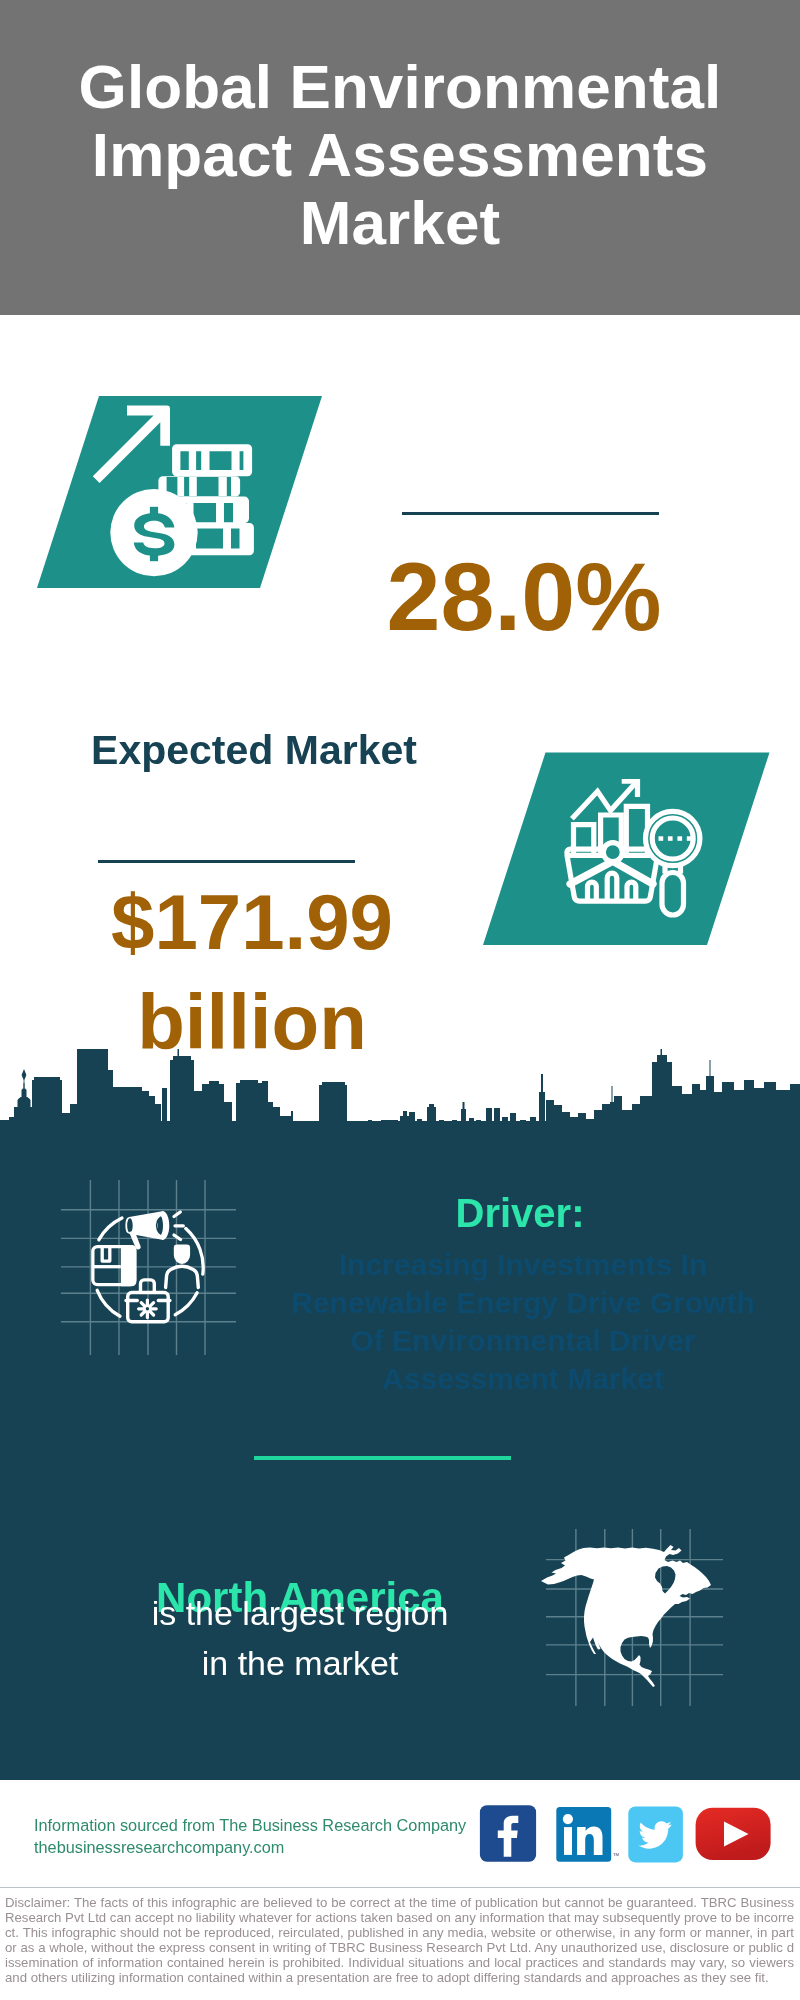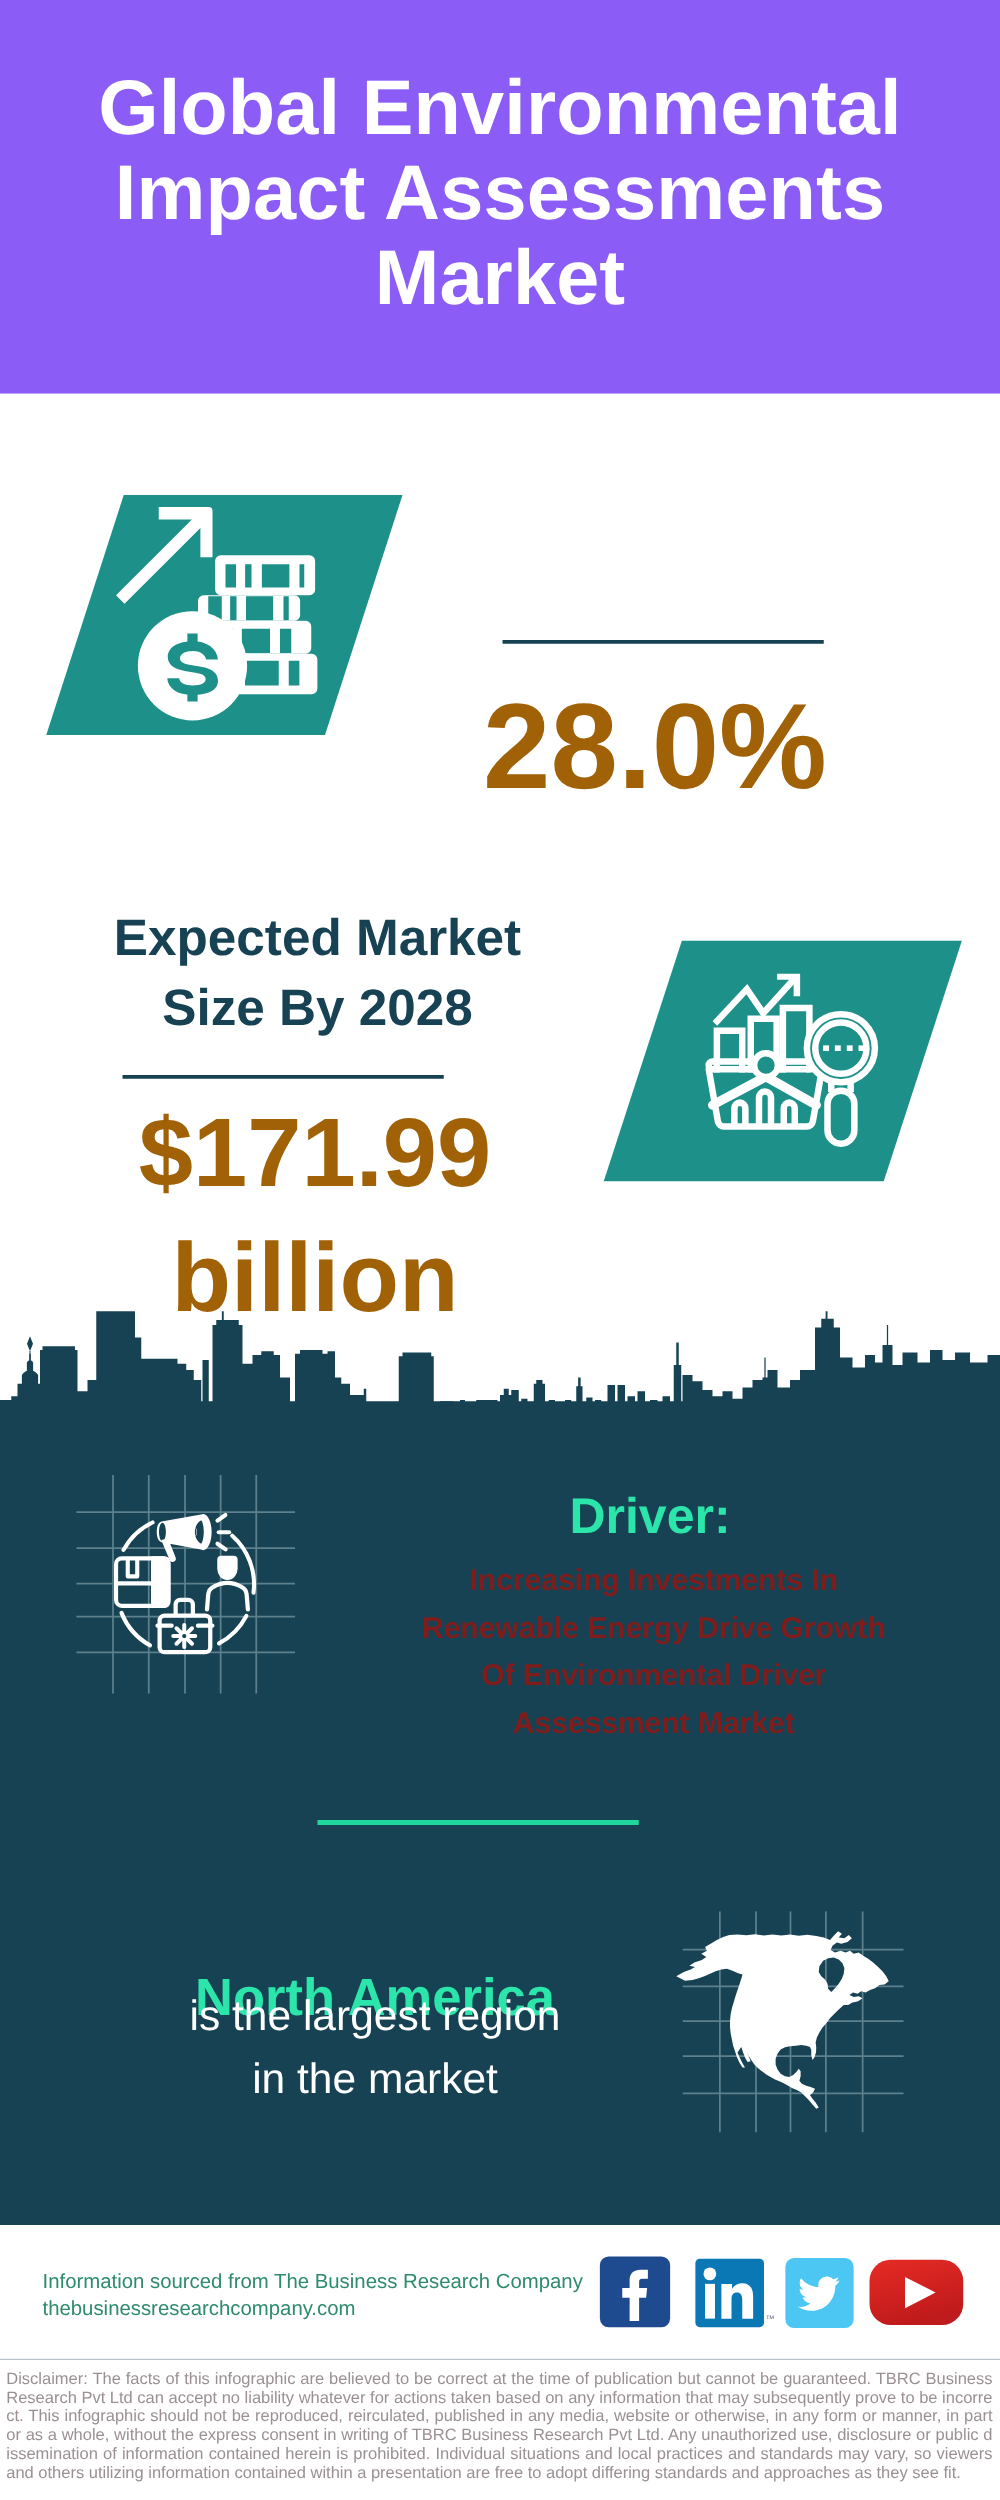--- a/index.html
+++ b/index.html
@@ -1,37 +1,37 @@
 <!DOCTYPE html>
 <html><head>
 <meta charset="utf-8">
 <style>
   html,body{margin:0;padding:0;background:#fff;}
   body{width:800px;height:2000px;font-family:"Liberation Sans",sans-serif;overflow:hidden;}
   .page{position:relative;width:800px;height:2000px;background:#fff;overflow:hidden;}
 
   
-  .hero{position:absolute;left:0;top:0;width:800px;height:315px;background:#8b5cf6;}
+  .hero{position:absolute;left:0;top:0;width:800px;height:315px;background:#737373;}
   .hero-title{position:absolute;left:0;top:53px;width:800px;text-align:center;color:#fff;
     font-size:62px;font-weight:bold;line-height:68px;letter-spacing:0.1px;}
 
   
   .white-band{position:absolute;left:0;top:315px;width:800px;height:806px;background:#fff;}
 
   
   .stat-label{position:absolute;text-align:center;color:#174253;font-size:41px;font-weight:bold;line-height:56px;}
   .rule{position:absolute;height:3px;background:#174253;}
   .stat-value{position:absolute;text-align:center;color:#a16207;font-weight:bold;}
 
   
   .dark{position:absolute;left:0;top:1121px;width:800px;height:659px;background:#174253;}
   .skyline{position:absolute;left:0;top:1049px;width:800px;height:76px;}
 
   .driver-title{position:absolute;text-align:center;color:#2ce5ab;font-size:40px;font-weight:bold;line-height:46px;}
-  .driver-text{position:absolute;text-align:center;color:#7f1d1d;font-size:24px;font-weight:bold;line-height:38px;}
+  .driver-text{position:absolute;text-align:center;color:#0c4a6e;font-size:30px;font-weight:bold;line-height:38px;}
   .green-rule{position:absolute;height:4px;background:#1fd79c;}
 
   .region-name{position:absolute;text-align:center;color:#2ce5ab;font-size:42px;font-weight:bold;line-height:48px;}
   .region-text{position:absolute;text-align:center;color:#fff;font-size:34px;font-weight:normal;line-height:50px;}
 
   
   .footer{position:absolute;left:0;top:1801px;width:800px;height:199px;background:#fff;}
   .src-line{position:absolute;color:#2e8b6b;font-size:16.3px;line-height:22px;white-space:nowrap;}
   .disclaimer{position:absolute;color:#9a9094;font-size:13.2px;line-height:15px;text-align:justify;word-break:break-all;}
   .divline{position:absolute;height:1px;background:#b9c3cc;}
@@ -216,21 +216,20 @@
       <path d="M29.9,0 V177 M58.8,0 V177 M86.4,0 V177 M114.7,0 V177 M144.1,0 V177"></path>
       <path d="M0,30.6 H177 M0,60.0 H177 M0,87.8 H177 M0,115.9 H177 M0,145.6 H177"></path>
     </g>
   </svg>
   <svg style="position:absolute;left:535px;top:1540px;width:180px;height:150px;" viewBox="535 1540 180 150">
     <path d="M541.0 1581.0L547.0 1577.5L552.5 1575.5L556.0 1573.5L551.5 1572.5L555.5 1570.0L561.5 1568.0L565.0 1565.5L561.0 1563.0L565.5 1560.5L564.0 1557.5L568.5 1555.0L573.5 1552.0L578.5 1549.5L583.5 1548.0L590.0 1547.5L597.0 1548.2L604.0 1547.4L611.0 1548.3L618.0 1547.5L625.0 1548.4L632.0 1547.6L639.0 1548.6L646.0 1547.8L653.0 1548.8L659.0 1550.0L664.0 1552.0L667.0 1548.5L670.5 1545.0L673.5 1547.0L671.0 1550.0L675.5 1550.5L679.0 1548.0L681.5 1550.5L678.0 1553.5L673.0 1555.0L669.5 1554.0L666.0 1556.5L664.5 1560.0L668.0 1562.0L672.5 1560.5L676.5 1562.0L680.0 1560.5L683.0 1563.0L687.0 1562.0L690.5 1564.5L694.5 1567.0L698.5 1570.0L702.5 1573.5L706.0 1577.0L709.0 1581.0L711.0 1585.0L707.5 1587.5L703.5 1588.0L700.0 1590.5L696.0 1592.0L692.5 1594.0L689.0 1593.0L686.0 1595.0L682.5 1594.0L679.5 1596.0L683.0 1597.5L687.0 1597.0L690.0 1598.5L686.5 1601.0L682.0 1602.0L678.5 1604.0L675.0 1604.0L671.0 1607.5L667.5 1611.0L664.0 1614.5L661.0 1618.5L658.0 1622.0L655.5 1626.0L653.5 1630.0L652.5 1634.0L653.0 1638.0L652.8 1642.0L651.5 1646.0L650.0 1648.0L649.0 1644.0L649.0 1640.0L648.0 1637.5L645.0 1636.5L641.0 1636.0L636.5 1636.5L632.0 1637.0L628.0 1637.8L624.5 1639.5L622.0 1643.0L620.5 1647.0L620.5 1651.5L622.0 1655.5L624.5 1659.0L628.0 1661.0L631.5 1661.5L634.5 1660.0L637.0 1657.5L639.0 1655.0L640.5 1657.0L640.5 1661.0L639.5 1664.5L641.5 1667.0L645.0 1668.5L648.5 1669.5L652.0 1671.0L650.5 1674.0L648.0 1676.0L650.0 1679.0L652.5 1682.0L655.0 1686.0L653.0 1687.0L650.0 1683.5L647.0 1680.0L644.0 1677.0L641.0 1674.0L637.5 1672.0L634.0 1670.5L630.5 1668.5L627.0 1666.5L623.5 1665.0L620.0 1663.5L616.5 1661.5L613.0 1659.5L609.5 1657.0L606.5 1654.5L603.5 1651.5L601.0 1648.0L599.0 1644.5L597.5 1641.0L599.0 1645.0L600.5 1649.0L598.0 1649.5L596.0 1646.0L594.5 1642.0L593.0 1637.5L590.0 1642.0L592.0 1646.5L594.0 1650.5L596.0 1654.0L594.0 1654.0L591.5 1650.0L589.5 1645.5L588.0 1641.0L586.5 1636.5L585.5 1631.5L584.5 1626.5L584.0 1621.5L584.0 1616.5L584.5 1611.5L585.5 1606.5L587.0 1601.5L588.5 1596.5L590.0 1592.0L591.5 1587.5L593.0 1583.0L594.0 1579.5L590.5 1578.5L586.0 1576.5L581.5 1575.0L577.0 1575.5L572.5 1577.0L568.0 1579.0L563.5 1581.0L559.0 1582.5L554.0 1584.0L548.0 1584.5ZM658.5 1568.5L662.5 1566.5L667.0 1566.0L671.0 1567.5L674.0 1570.5L675.5 1574.5L675.0 1579.0L673.5 1583.0L671.0 1587.0L668.0 1590.5L665.0 1593.5L662.5 1591.0L662.0 1587.0L660.0 1583.5L657.0 1581.0L655.0 1577.5L655.5 1573.0Z" fill="#ffffff" fill-rule="evenodd"></path>
   </svg>
 
   <div class="stat-label" style="left:54px;top:722px;width:400px;">
     <span>Expected Market</span><br>
-    <span>Size By 2028</span>
   </div>
   <div class="rule" style="left:98px;top:860px;width:257px;"></div>
   <div class="stat-value" style="left:60px;top:872px;width:384px;font-size:78px;line-height:100px;">
     <span>$171.99</span><br>
     <span>billion</span>
   </div>
 
   <svg class="shape" style="position:absolute;left:470px;top:748px;width:310px;height:205px;" viewBox="0 0 310 205">
     <polygon points="75.5,4.5 299.5,4.5 237,197 13,197" fill="#1d9189"></polygon>
     <g fill="none" stroke="#ffffff" stroke-width="5.2" stroke-linecap="butt" stroke-linejoin="miter">

